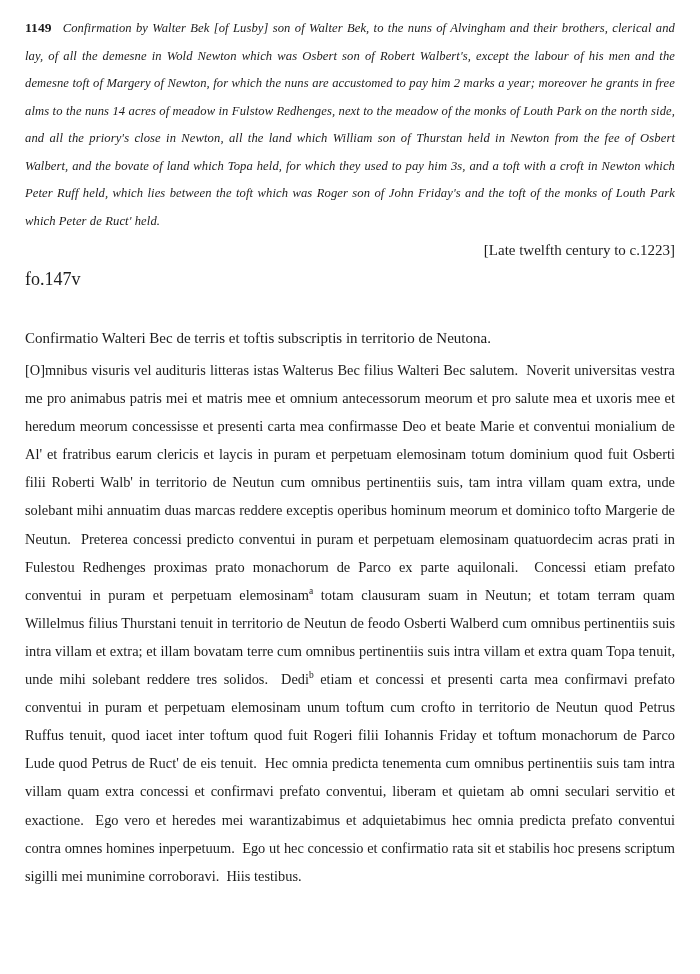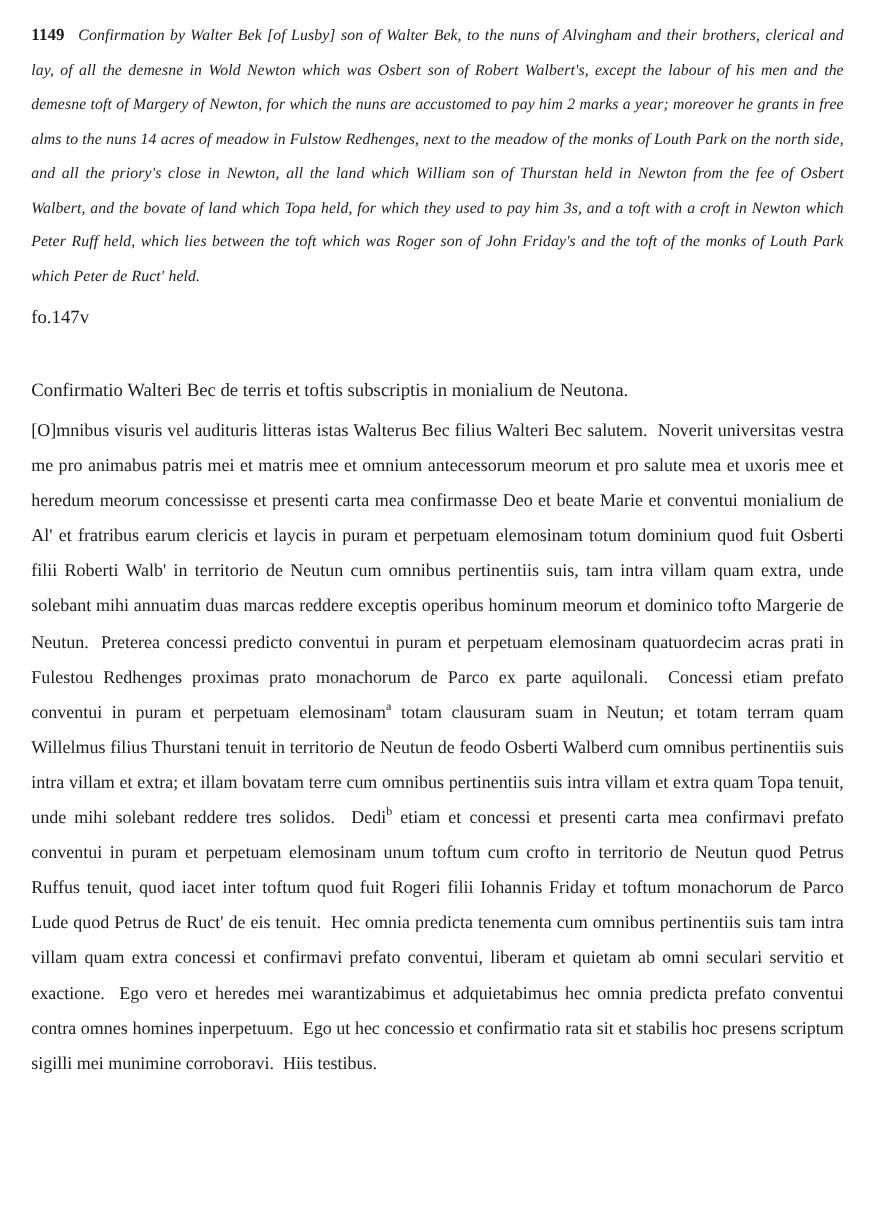--- a/index.html
+++ b/index.html
@@ -35,21 +35,21 @@
 
   .date-line {
     margin-top: 5px;
     font-size: 15px;
     line-height: 20px;
     text-align: right;
   }
 
   .folio {
     margin-top: 9px;
-    font-size: 15px;
+    font-size: 18px;
     line-height: 20px;
   }
 
   .rubric {
     margin-top: 39px;
     font-size: 15px;
     line-height: 20px;
   }
 
   .charter-text {
@@ -66,20 +66,21 @@
 </style>
 </head>
 <body>
 
 <div class="page">
 
   <p class="headnote">
     <span class="entry-number">1149</span><span class="headnote-text">Confirmation by Walter Bek [of Lusby] son of Walter Bek, to the nuns of Alvingham and their brothers, clerical and lay, of all the demesne in Wold Newton which was Osbert son of Robert Walbert's, except the labour of his men and the demesne toft of Margery of Newton, for which the nuns are accustomed to pay him 2 marks a year; moreover he grants in free alms to the nuns 14 acres of meadow in Fulstow Redhenges, next to the meadow of the monks of Louth Park on the north side, and all the priory's close in Newton, all the land which William son of Thurstan held in Newton from the fee of Osbert Walbert, and the bovate of land which Topa held, for which they used to pay him 3s, and a toft with a croft in Newton which Peter Ruff held, which lies between the toft which was Roger son of John Friday's and the toft of the monks of Louth Park which Peter de Ruct' held.</span>
   </p>
 
+  <p class="date-line">[Late twelfth century to c.1223]</p>
 
   <p class="folio">fo.147v</p>
 
-  <p class="rubric">Confirmatio Walteri Bec de terris et toftis subscriptis in monialium de Neutona.</p>
+  <p class="rubric">Confirmatio Walteri Bec de terris et toftis subscriptis in territorio de Neutona.</p>
 
   <p class="charter-text"><span>[O]mnibus visuris vel audituris litteras istas Walterus Bec filius Walteri Bec salutem.  Noverit universitas vestra me pro animabus patris mei et matris mee et omnium antecessorum meorum et pro salute mea et uxoris mee et heredum meorum concessisse et presenti carta mea confirmasse Deo et beate Marie et conventui monialium de Al' et fratribus earum clericis et laycis in puram et perpetuam elemosinam totum dominium quod fuit Osberti filii Roberti Walb' in territorio de Neutun cum omnibus pertinentiis suis, tam intra villam quam extra, unde solebant mihi annuatim duas marcas reddere exceptis operibus hominum meorum et dominico tofto Margerie de Neutun.  Preterea concessi predicto conventui in puram et perpetuam elemosinam quatuordecim acras prati in Fulestou Redhenges proximas prato monachorum de Parco ex parte aquilonali.  Concessi etiam prefato conventui in puram et perpetuam elemosinam</span><sup>a</sup><span> totam clausuram suam in Neutun; et totam terram quam Willelmus filius Thurstani tenuit in territorio de Neutun de feodo Osberti Walberd cum omnibus pertinentiis suis intra villam et extra; et illam bovatam terre cum omnibus pertinentiis suis intra villam et extra quam Topa tenuit, unde mihi solebant reddere tres solidos.  Dedi</span><sup>b</sup><span> etiam et concessi et presenti carta mea confirmavi prefato conventui in puram et perpetuam elemosinam unum toftum cum crofto in territorio de Neutun quod Petrus Ruffus tenuit, quod iacet inter toftum quod fuit Rogeri filii Iohannis Friday et toftum monachorum de Parco Lude quod Petrus de Ruct' de eis tenuit.  Hec omnia predicta tenementa cum omnibus pertinentiis suis tam intra villam quam extra concessi et confirmavi prefato conventui, liberam et quietam ab omni seculari servitio et exactione.  Ego vero et heredes mei warantizabimus et adquietabimus hec omnia predicta prefato conventui contra omnes homines inperpetuum.  Ego ut hec concessio et confirmatio rata sit et stabilis hoc presens scriptum sigilli mei munimine corroboravi.  Hiis testibus.</span></p>
 
 </div>
 
 </body></html>

